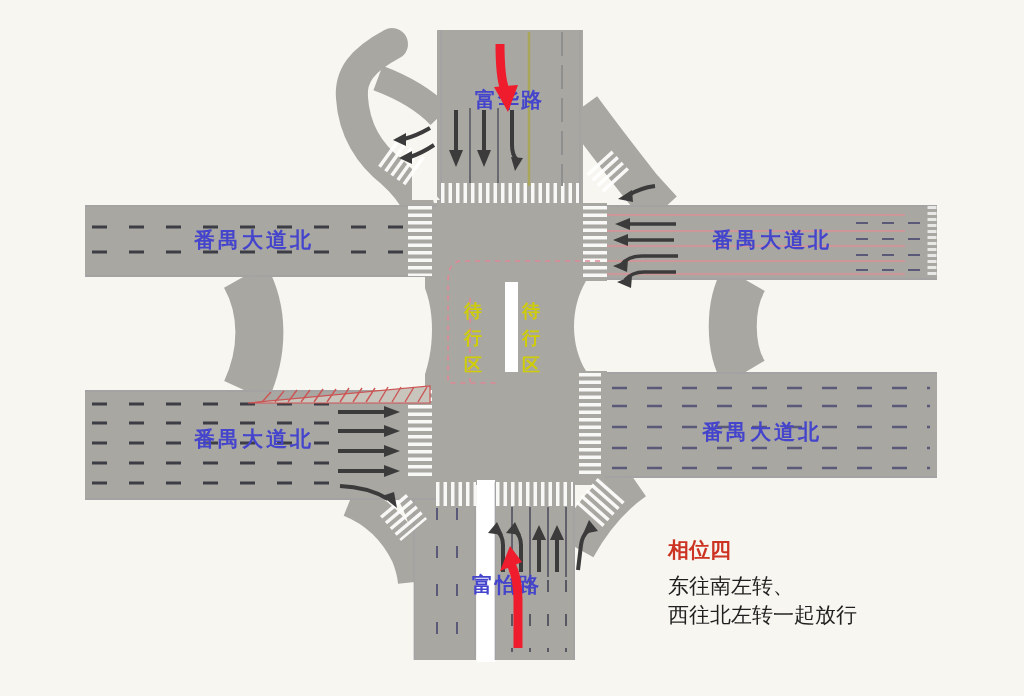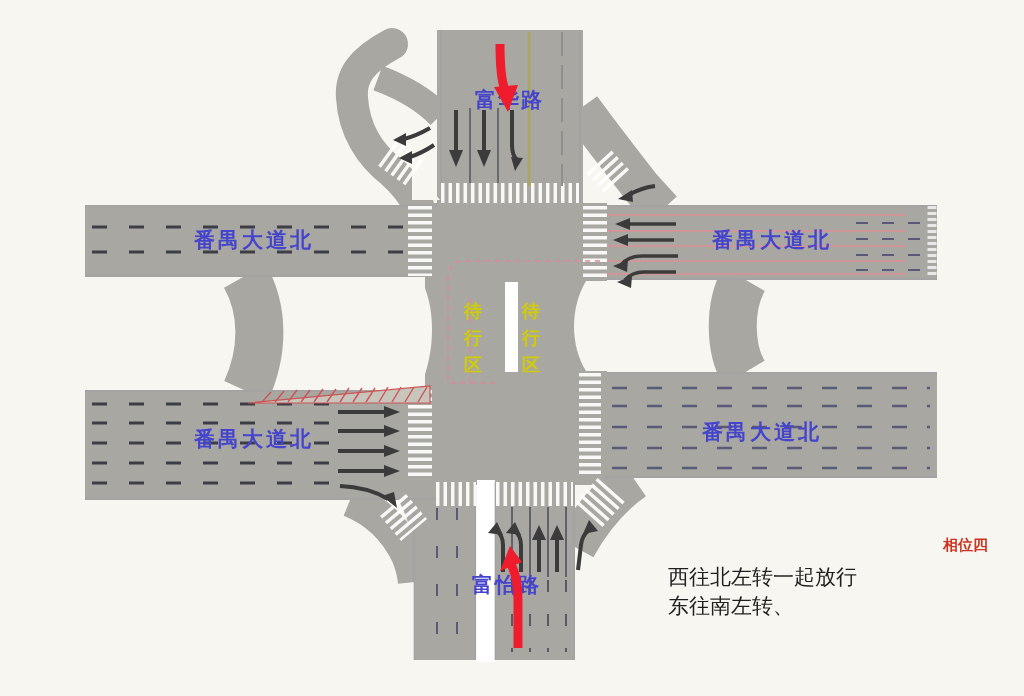--- a/index.html
+++ b/index.html
@@ -14,21 +14,21 @@
   .stage{position:relative;width:1024px;height:696px;background:var(--c-background);
          font-family:"DejaVu Sans",sans-serif;overflow:hidden;}
   .stage svg{position:absolute;left:0;top:0;}
   .layer-text{position:absolute;left:0;top:0;width:1024px;height:696px;z-index:5;}
   .road-lbl{position:absolute;font-weight:700;font-size:21px;letter-spacing:3px;
             color:var(--c-road-label);white-space:nowrap;z-index:5;}
   .road-lbl.sm{letter-spacing:2px;}
   .v-label{position:absolute;width:24px;font-weight:700;font-size:18px;line-height:27px;
            text-align:center;white-space:pre-line;color:var(--c-waiting-label);z-index:5;}
   .phase-box{position:absolute;left:668px;top:536px;width:320px;z-index:5;}
-  .phase-title{font-size:15px;font-weight:600;color:var(--c-phase-title);margin-bottom:8px;text-align:right;}
+  .phase-title{font-size:21px;font-weight:600;color:var(--c-phase-title);margin-bottom:8px;}
   .phase-line{font-size:21px;font-weight:500;color:var(--c-phase-text);line-height:29px;}
   #svg-top{z-index:8;}
 </style>
 </head>
 <body>
 
 <div class="stage">
 
   <svg width="1024" height="696" viewBox="0 0 1024 696">
 
@@ -257,22 +257,22 @@
     <div class="road-lbl" style="left:702px;top:418px;">番禺大道北</div>
     <div class="road-lbl sm" style="left:472px;top:571px;font-family:Liberation Serif, serif;">富怡路</div>
     <div class="v-label" style="left:461px;top:297px;">待
 行
 区</div>
     <div class="v-label" style="left:519px;top:297px;">待
 行
 区</div>
     <div class="phase-box">
       <div class="phase-title">相位四</div>
+      <div class="phase-line">东往南左转、</div>
       <div class="phase-line">西往北左转一起放行</div>
-      <div class="phase-line">东往南左转、</div>
     </div>
   </div>
 
   <svg id="svg-top" width="1024" height="696" viewBox="0 0 1024 696">
     <g stroke="var(--c-release-arrow)" fill="var(--c-release-arrow)">
       <path d="M 500 44 C 500 66 501 80 505 90" fill="none" stroke-width="9"></path>
       <polygon points="494,87 518,85 508,112" stroke="none"></polygon>
     </g>
     <g stroke="var(--c-release-arrow)" fill="var(--c-release-arrow)">
       <path d="M 518 648 L 518 600 C 518 582 515 572 511 564" fill="none" stroke-width="9"></path>

